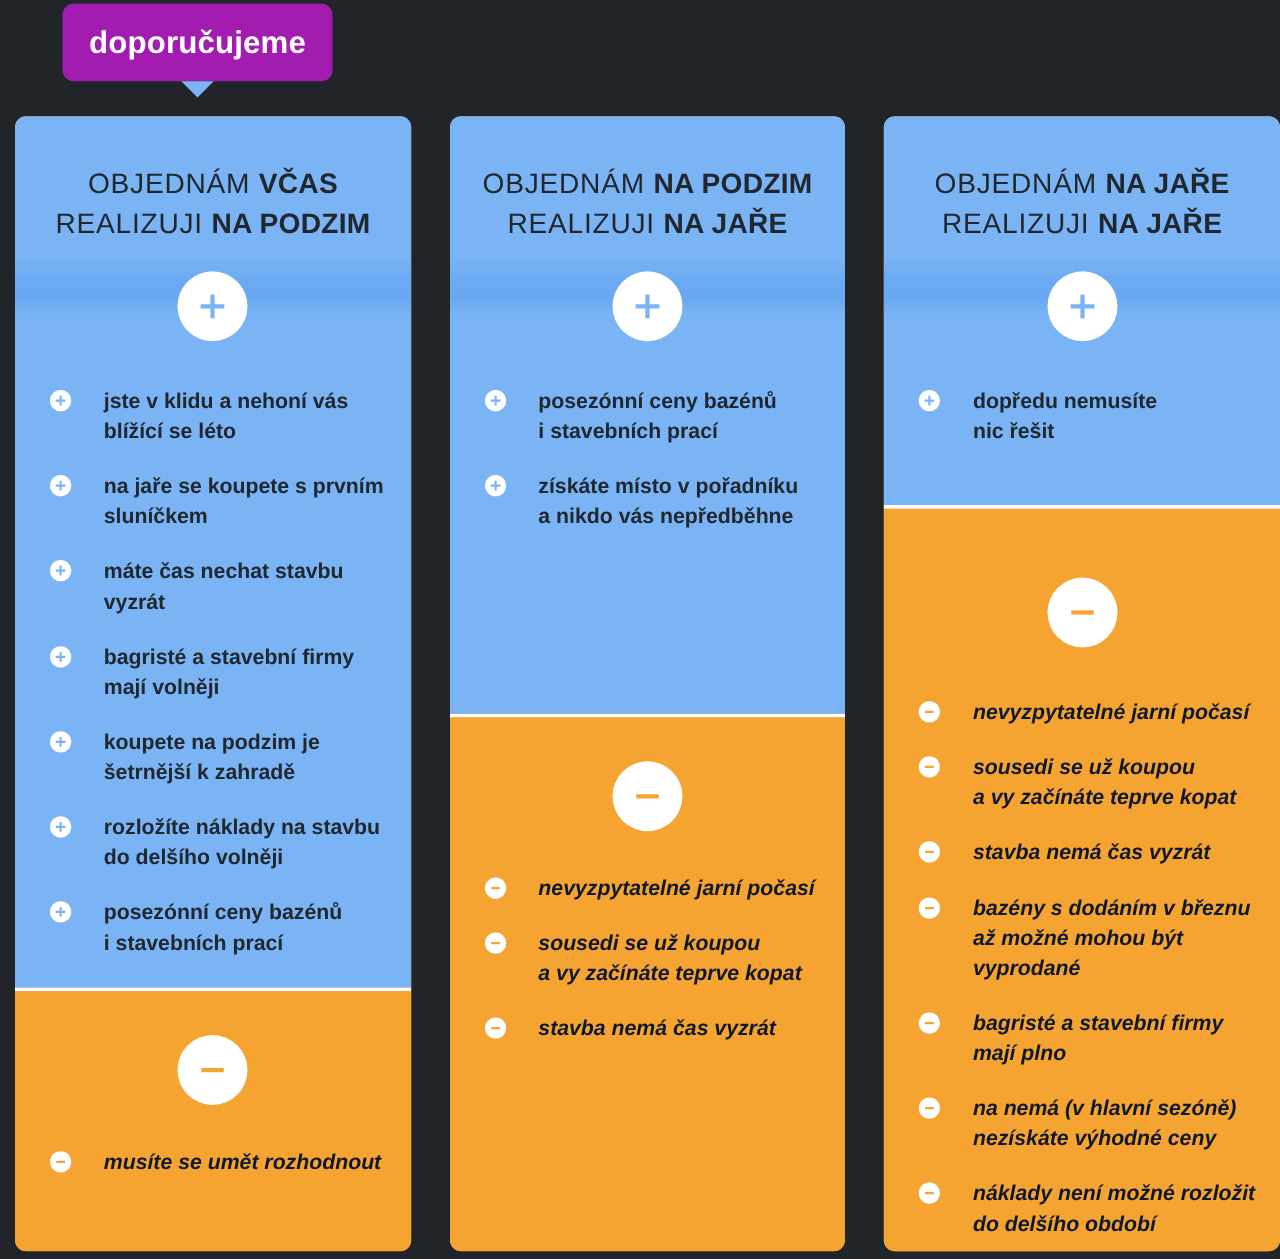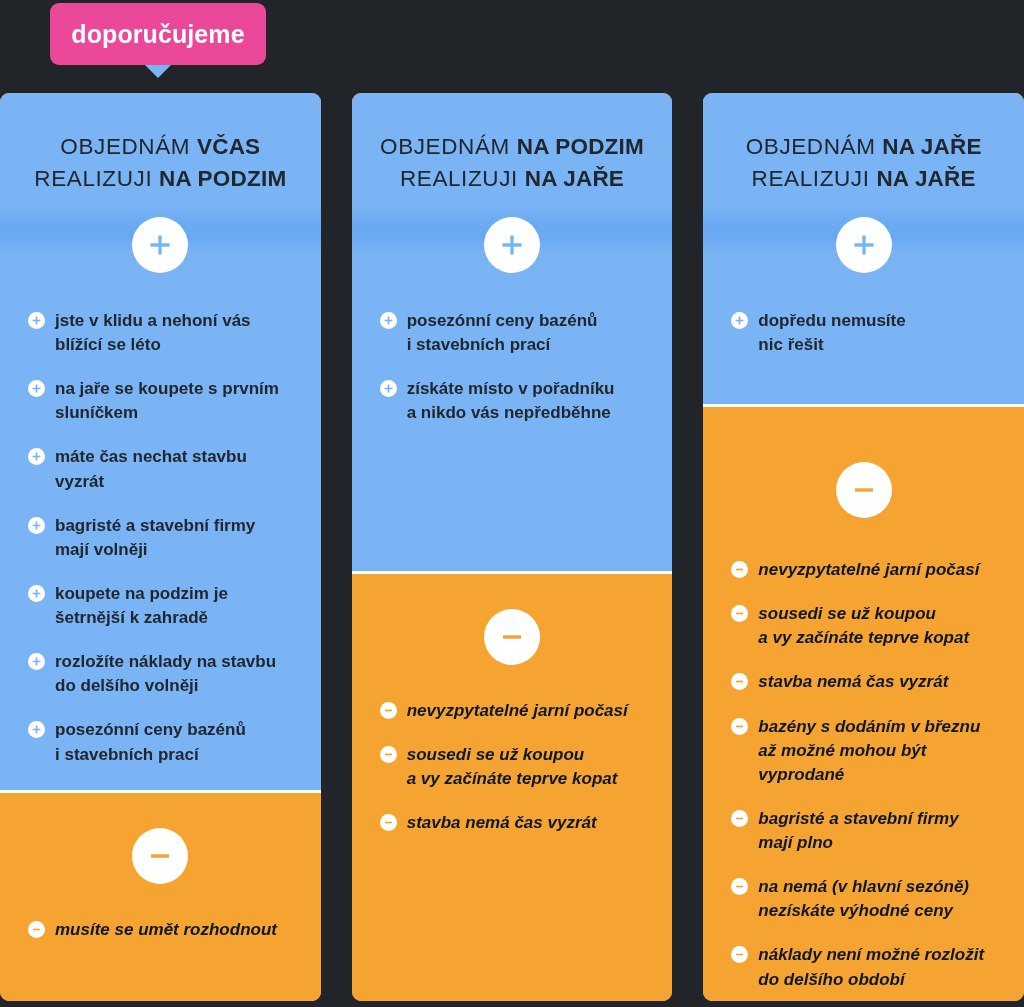--- a/index.html
+++ b/index.html
@@ -20,21 +20,21 @@
   .badge-wrap {
     position: absolute;
     left: 50px;
     top: 3px;
     width: 216px;
     height: 62px;
   }
   .badge {
     width: 100%;
     height: 100%;
-    background: #ec4899;
+    background: #a21caf;
     border-radius: 9px;
     display: flex;
     align-items: center;
     justify-content: center;
     box-sizing: border-box;
   }
   .badge-label {
     color: #ffffff;
     font-size: 25px;
     font-weight: 700;
@@ -55,21 +55,21 @@
 
   
   .cards {
     position: absolute;
     left: 0;
     top: 93px;
     width: 1024px;
     height: 908px;
     display: flex;
     gap: 31px;
-    padding: 0 0 0 0;
+    padding: 0 0 0 12px;
     box-sizing: border-box;
   }
   .card {
     flex: 1 1 0;
     border-radius: 9px;
     overflow: hidden;
     display: flex;
     flex-direction: column;
     position: relative;
     background: #f5a431;
@@ -147,21 +147,21 @@
     list-style: none;
     margin: 0;
     padding: 30px 18px 0 28px;
   }
   .pros .list { padding-top: 36px; }
   .cons .list { padding-top: 30px; }
 
   .list li {
     display: flex;
     align-items: flex-start;
-    gap: 10px;
+    gap: 26px;
     margin-bottom: 20px;
   }
   .list li:last-child { margin-bottom: 0; }
 
   .bullet {
     flex: 0 0 auto;
     width: 17px;
     height: 17px;
     border-radius: 50%;
     background: #ffffff;

